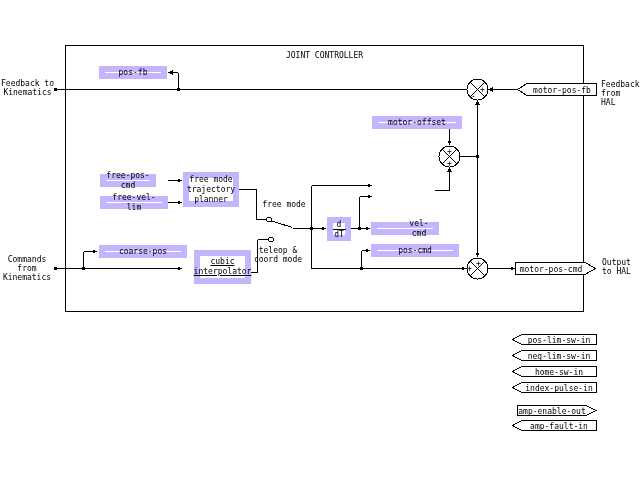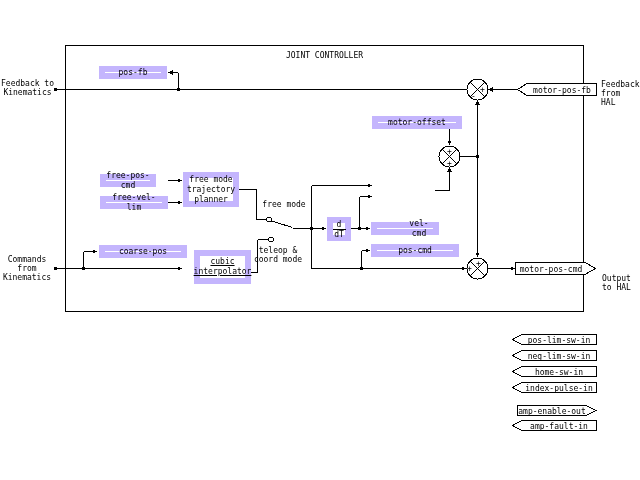--- a/index.html
+++ b/index.html
@@ -95,21 +95,21 @@
 
   <div class="lbl c" style="left:65px;top:51px;width:519px;">JOINT CONTROLLER</div>
 
   <div class="lbl c" style="left:1px;top:79px;width:53px;">Feedback to
 Kinematics</div>
   <div class="lbl c" style="left:1px;top:255px;width:52px;">Commands
 from
 Kinematics</div>
   <div class="lbl" style="left:601px;top:80px;width:38px;">Feedback
 from HAL</div>
-  <div class="lbl" style="left:602px;top:274px;width:38px;">Output
+  <div class="lbl" style="left:602px;top:258px;width:38px;">Output
 to HAL</div>
 
   <div class="lbl c" style="left:256px;top:200px;width:56px;">free mode</div>
   <div class="lbl c" style="left:246px;top:246px;width:64px;">teleop &amp;
 coord mode</div>
 
   <div class="box" style="left:99px;top:66px;width:68px;height:13px;">pos-fb</div>
   <div class="box" style="left:100px;top:174px;width:56px;height:13px;">free-pos-cmd</div>
   <div class="box" style="left:100px;top:196px;width:68px;height:13px;">free-vel-lim</div>
   <div class="box" style="left:183px;top:172px;width:56px;height:35px;line-height:10px;">free mode

